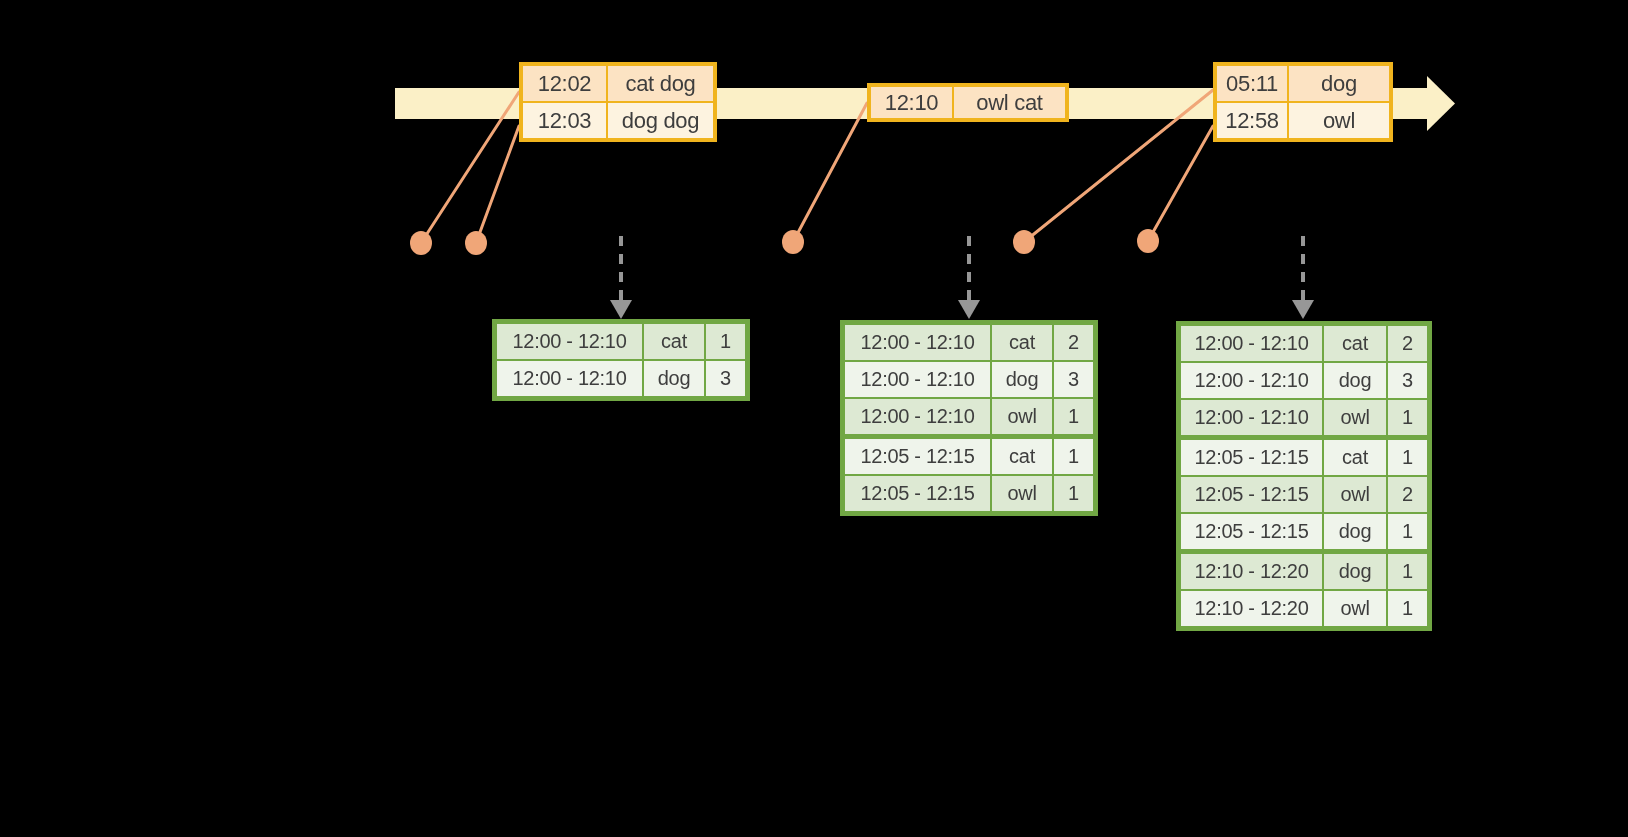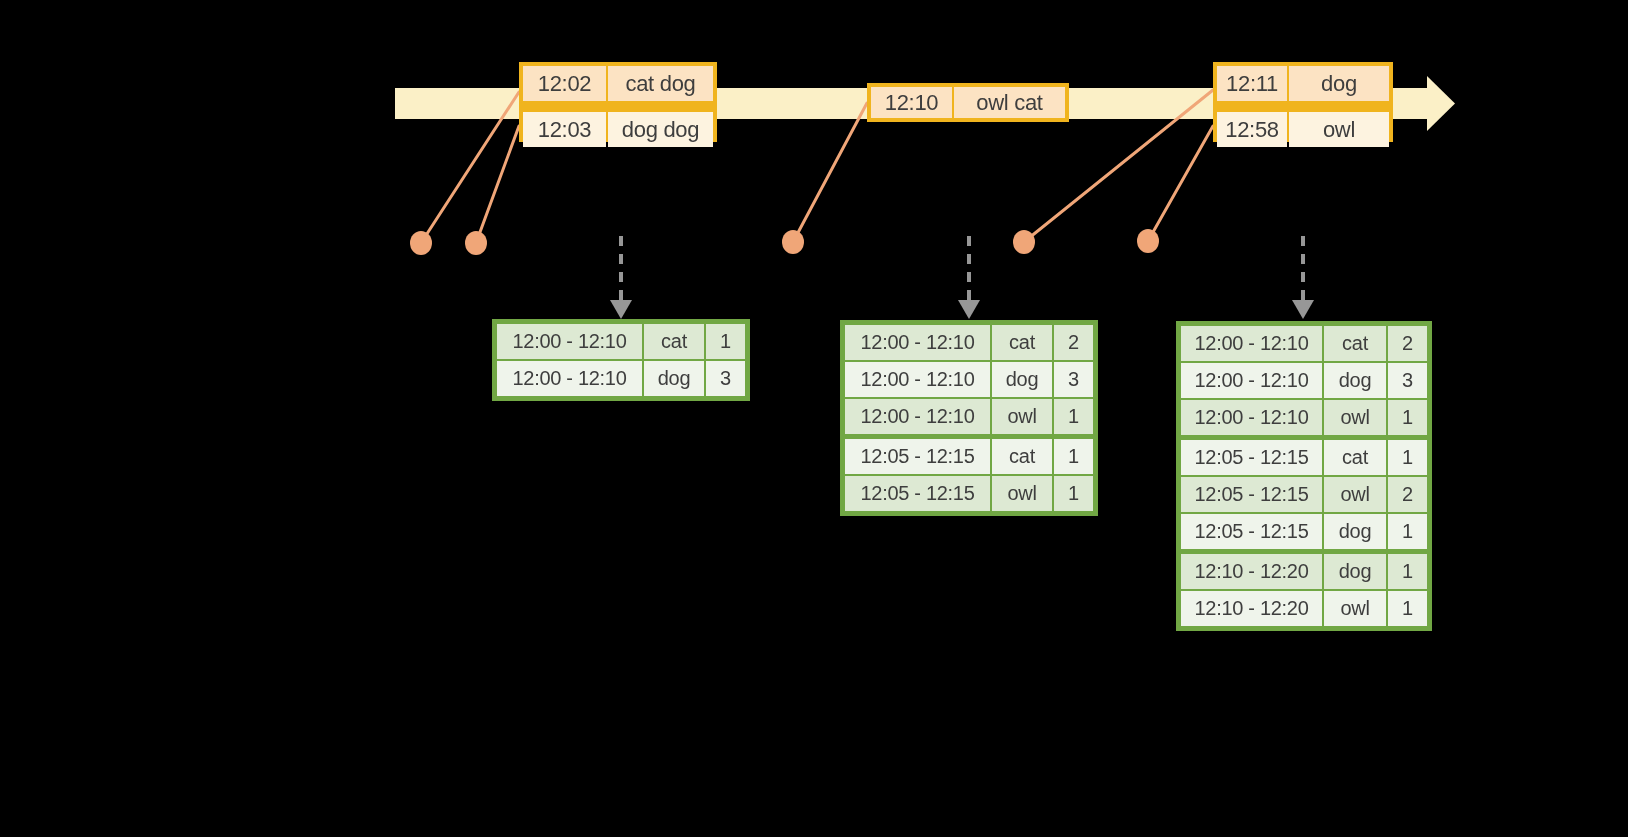--- a/index.html
+++ b/index.html
@@ -13,21 +13,21 @@
   #canvas{position:absolute;left:0;top:0;width:1628px;height:647px;}
   #overlay{position:absolute;left:0;top:0;z-index:0;}
 
   
   .etable{
     position:absolute;z-index:2;
     border:4px solid #F0B41E;
     background:#F0B41E;
     box-sizing:border-box;
   }
-  .erow{display:grid;column-gap:2px;height:35px;margin-top:11px;}
+  .erow{display:grid;column-gap:2px;height:35px;margin-top:2px;}
   .erow:first-child{margin-top:0;}
   .erow>div{
     color:#3E3E3E;font-size:22px;line-height:35px;text-align:center;
     letter-spacing:-0.3px;white-space:nowrap;overflow:hidden;
   }
   .erow.dark>div{background:#FCE3C3;}
   .erow.light>div{background:#FDF3E0;}
   #etA{left:519px;top:62px;width:198px;height:80px;}
   #etA .erow{grid-template-columns:83px 1fr;}
   #etB{left:867px;top:83px;width:202px;height:39px;}
@@ -114,21 +114,21 @@
 
   <div class="etable" id="etB">
     <div class="erow dark">
       <div>12:10</div>
       <div>owl cat</div>
     </div>
   </div>
 
   <div class="etable" id="etC">
     <div class="erow dark">
-      <div>12:11</div>
+      <div>05:11</div>
       <div>dog</div>
     </div>
     <div class="erow light">
       <div>12:58</div>
       <div>owl</div>
     </div>
   </div>
 
   <div class="rtable" id="rt1">
     <div class="rrow sage">

